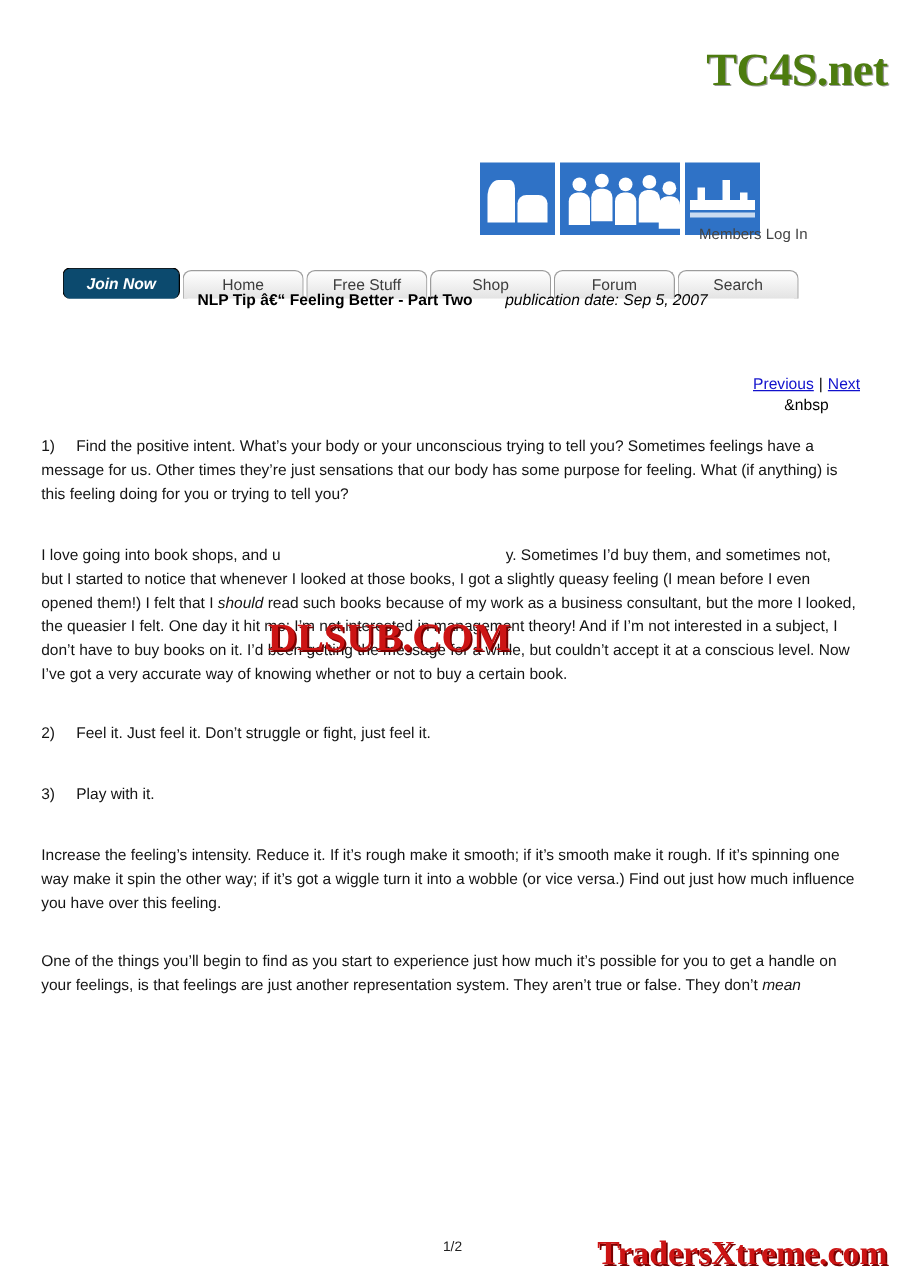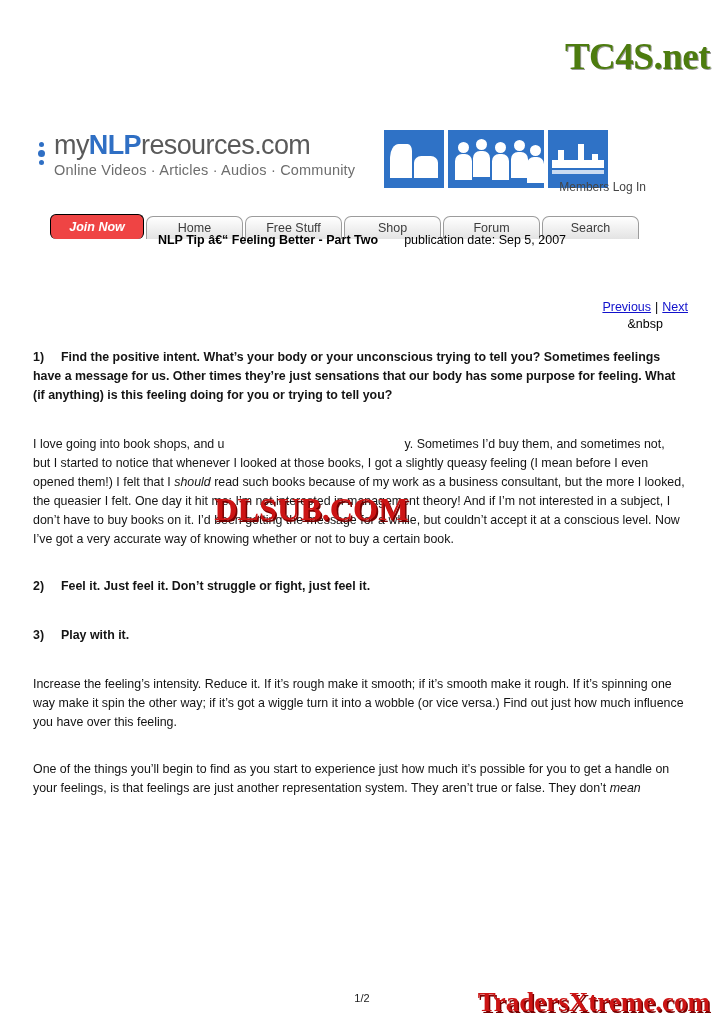--- a/index.html
+++ b/index.html
@@ -145,21 +145,21 @@
     text-align: center;
     font-size: 12.5px;
     color: #3c3c3c;
     background: linear-gradient(#ffffff, #e3e3e3);
     border: 1px solid #9c9c9c;
     border-bottom: none;
     border-radius: 7px 7px 0 0;
     font-family: "Liberation Sans", sans-serif;
   }
   .tab.join {
-    background: #ef4444;
+    background: #0c4a6e;
     color: #ffffff;
     font-weight: bold;
     font-style: italic;
     border-color: #000000;
     width: 92px;
     border-radius: 6px;
     height: 24px;
     line-height: 24px;
   }
 
@@ -170,20 +170,21 @@
     right: 0;
     top: 233px;
     text-align: center;
     font-size: 12.5px;
   }
   .title-line .title {
     font-weight: bold;
   }
   .title-line .pubdate {
     margin-left: 26px;
+    font-style: italic;
   }
 
   
   .pager {
     position: absolute;
     right: 36px;
     top: 300px;
     text-align: center;
     font-size: 12.5px;
   }
@@ -209,21 +210,20 @@
     width: 652px;
     font-size: 12.4px;
     line-height: 19px;
     color: #141414;
   }
   .content p {
     margin: 0 0 28px 0;
   }
   .content p.numbered {
     margin-bottom: 30px;
-    font-weight: bold;
   }
   .num {
     display: inline-block;
     width: 28px;
   }
   .content em {
     font-style: italic;
   }
 
   
@@ -261,29 +261,20 @@
     text-shadow: 1.5px 1.5px 0 #7a0000;
   }
 </style>
 </head>
 <body>
 
 <div class="tc4s-watermark">TC4S.net</div>
 
 <div class="site-banner">
 
-  <div class="logo-block">
-    <div class="logo-dots">
-      <i class="small"></i>
-        <i></i>
-        <i class="small"></i>
-    </div>
-    <div class="logo-text"><span class="grey">my</span><span class="blue">NLP</span><span class="grey">resources.com</span></div>
-    <div class="logo-sub">Online Videos · Articles · Audios · Community</div>
-  </div>
 
   <div class="banner-images">
     <div class="banner-img b1">
       <span class="shape s1"></span>
         <span class="shape s2"></span>
     </div>
     <div class="banner-img wide b2">
       <span class="p head" style="left:10px;top:12px;"></span>
       <span class="p body" style="left:7px;top:24px;"></span>
       <span class="p head" style="left:28px;top:9px;"></span>

